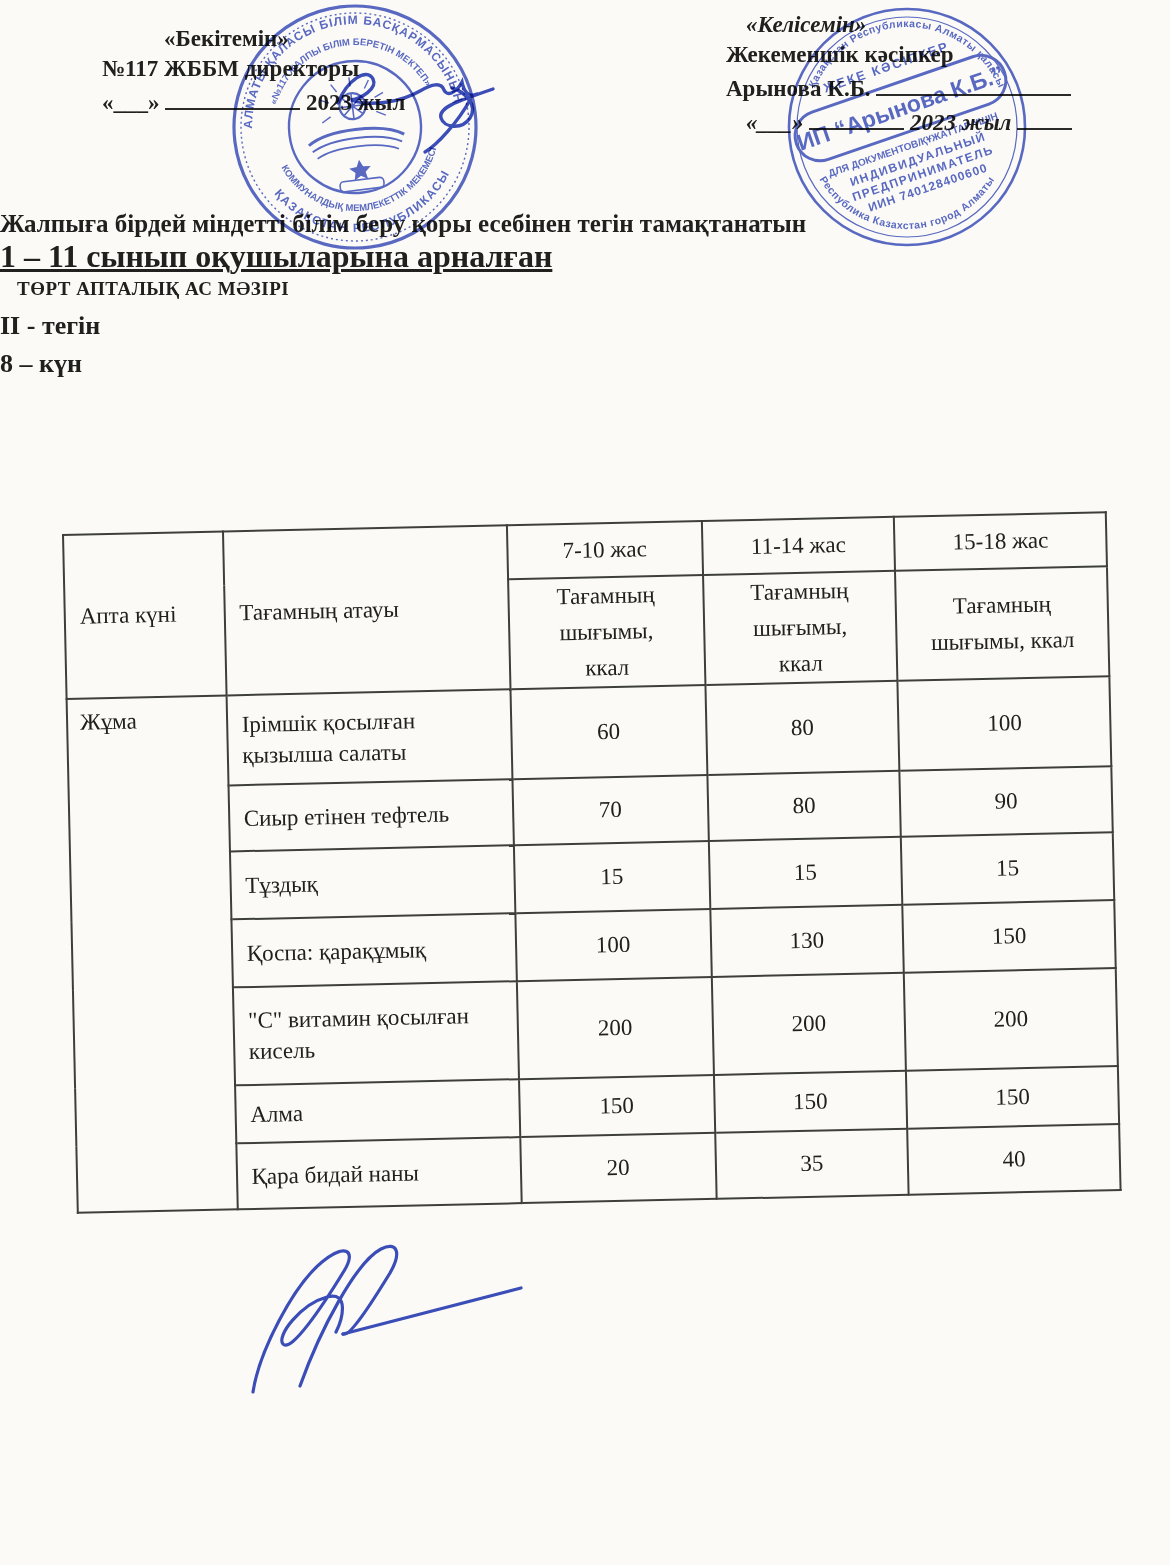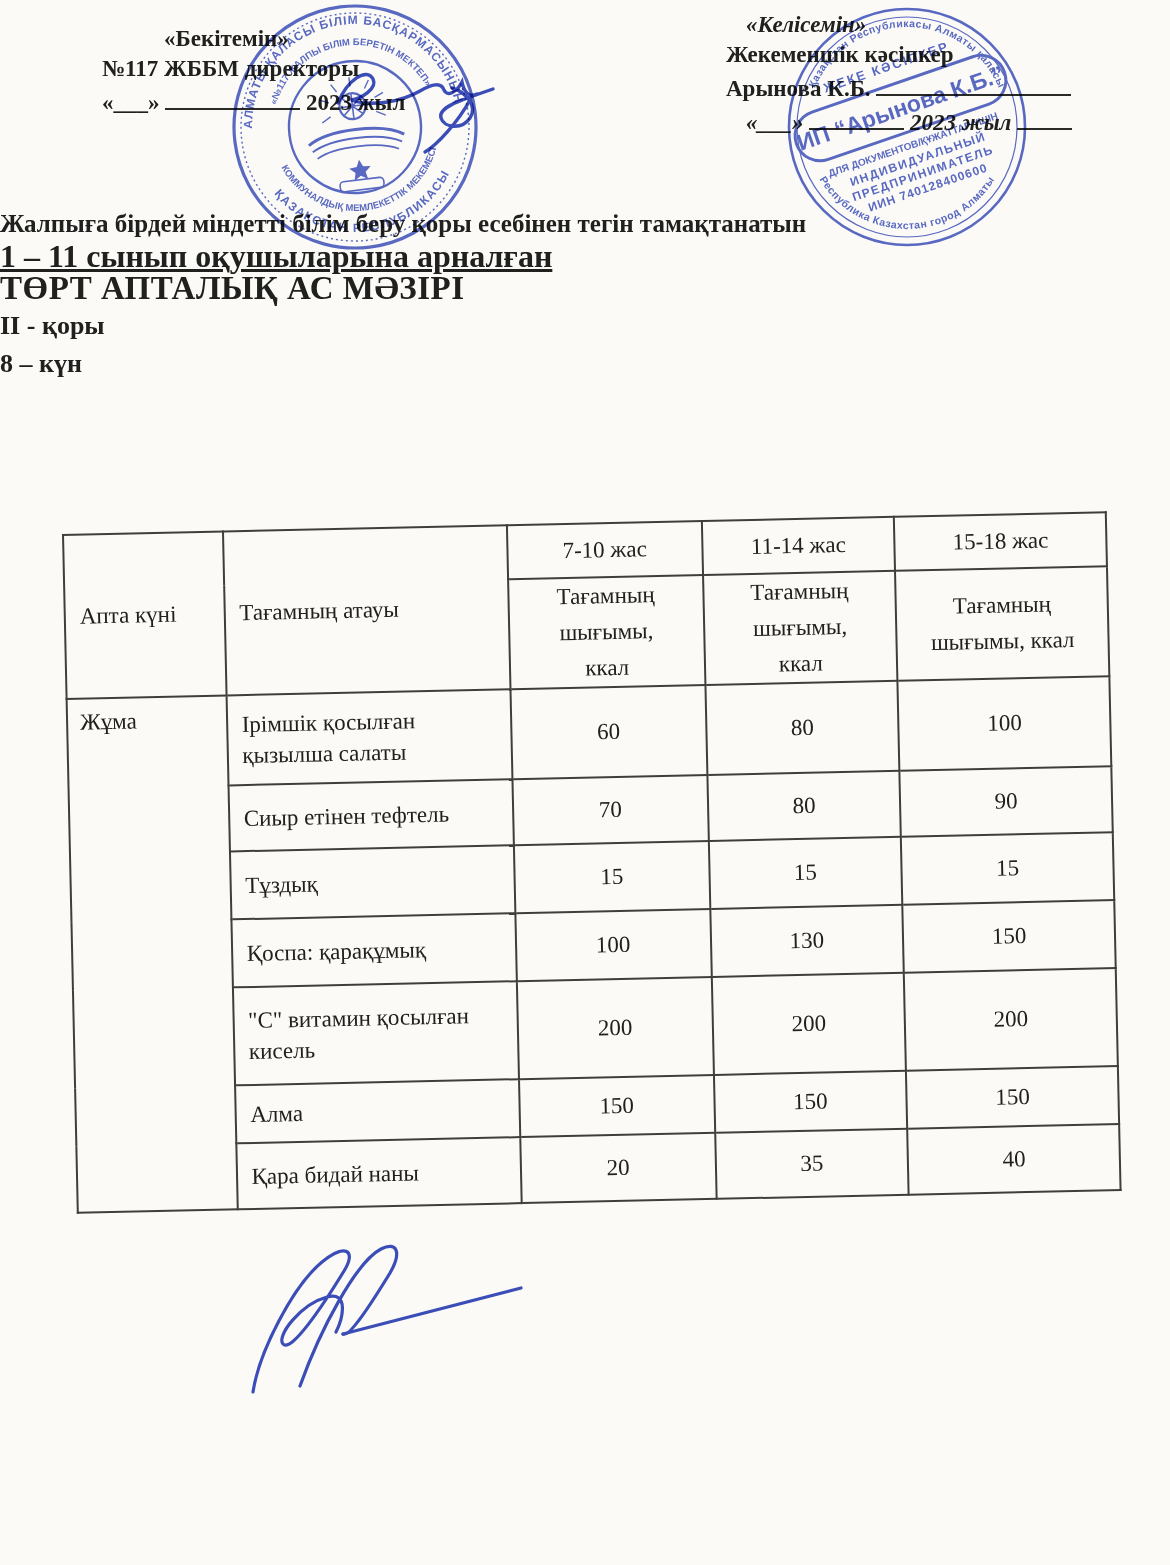--- a/index.html
+++ b/index.html
@@ -19,21 +19,21 @@
   .hdr-right{left:726px;top:10px;}
   .hdr .indent1{margin-left:62px;}
   .hdr .indent2{margin-left:20px;font-style:italic;}
   .uline{display:inline-block;border-bottom:2px solid #2a2a28;height:24px;vertical-align:baseline;}
   .u165{width:165px;} .u135{width:135px;} .u195{width:195px;} .u95{width:95px;} .u55{width:55px;}
 
   
   .title{position:absolute;left:0;top:207px;width:1170px;text-align:left;font-weight:bold;}
   .title .t1{font-size:25px;line-height:33px;}
   .title .t2{font-size:32px;line-height:32px;text-decoration:underline;}
-  .title .t3{font-size:33px;line-height:33px;letter-spacing:.5px;}
+  .title .t3{font-size:19px;line-height:33px;letter-spacing:.5px;margin-left:17px;}
   .title .t4{font-size:26px;line-height:33px;margin-top:4px;}
   .title .t5{font-size:26px;line-height:33px;margin-top:5px;}
 
   
   .menu-wrap{position:absolute;left:62px;top:534px;transform:rotate(-1.25deg);transform-origin:0 0;}
   table.menu{border-collapse:collapse;width:1045px;background:transparent;}
   table.menu td,table.menu th{border:2px solid #3e3e3b;font-weight:normal;}
   th.day-h,th.dish-h{font-size:23px;font-weight:bold;text-align:left;padding-left:14px;vertical-align:middle;}
   th.age-h{font-size:23px;font-weight:bold;text-align:center;vertical-align:middle;height:50px;}
   th.sub-h{font-size:23px;font-weight:bold;text-align:center;vertical-align:middle;height:78px;padding:0 26px;line-height:36px;}
@@ -84,21 +84,21 @@
       <span class="uline u95"></span>
       <span>2023 жыл</span>
       <span class="uline u55"></span>
     </div>
   </div>
 
   <div class="title">
     <div class="t1">Жалпыға бірдей міндетті білім беру қоры есебінен тегін тамақтанатын</div>
     <div class="t2">1 – 11 сынып оқушыларына арналған</div>
     <div class="t3">ТӨРТ АПТАЛЫҚ АС МӘЗІРІ</div>
-    <div class="t4">II - қоры</div>
+    <div class="t4">II - тегін</div>
     <div class="t5">8 – күн</div>
   </div>
 
   <div class="menu-wrap">
     <table class="menu">
       <colgroup>
         <col style="width:160px">
           <col style="width:285px">
           <col style="width:195px">
           <col style="width:193px">

